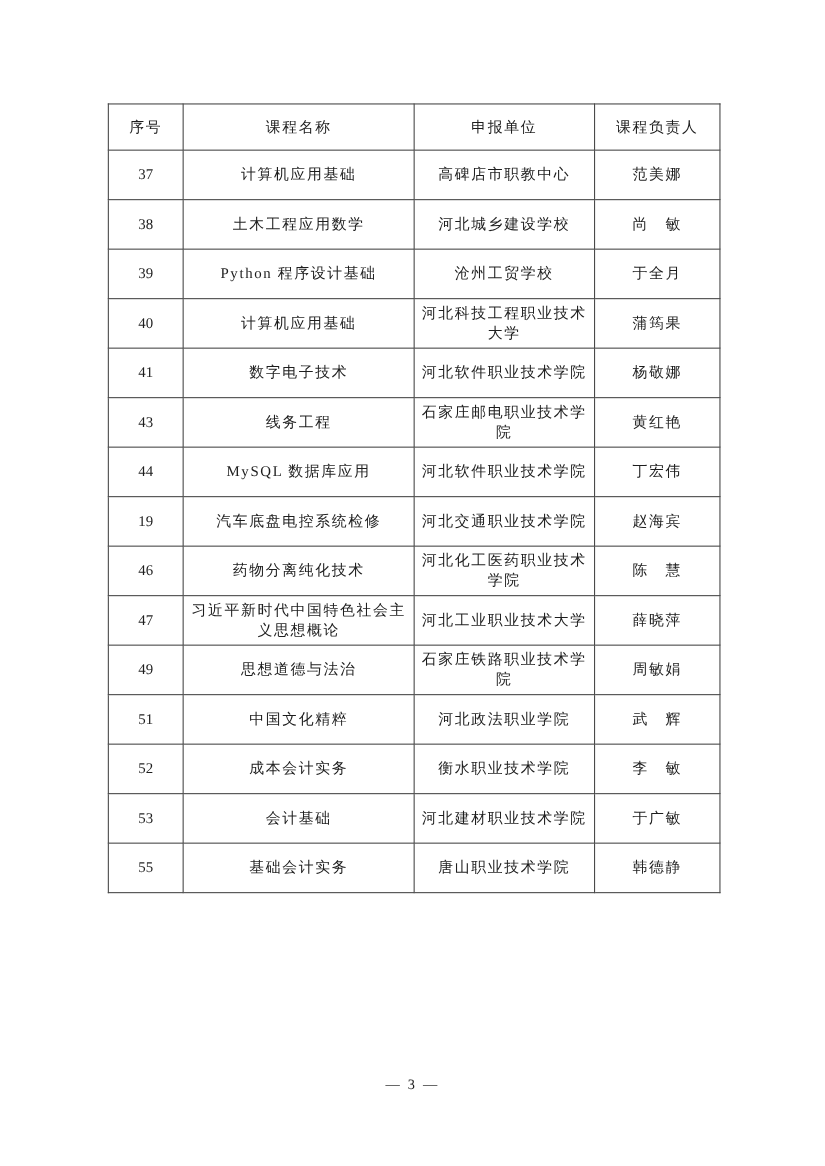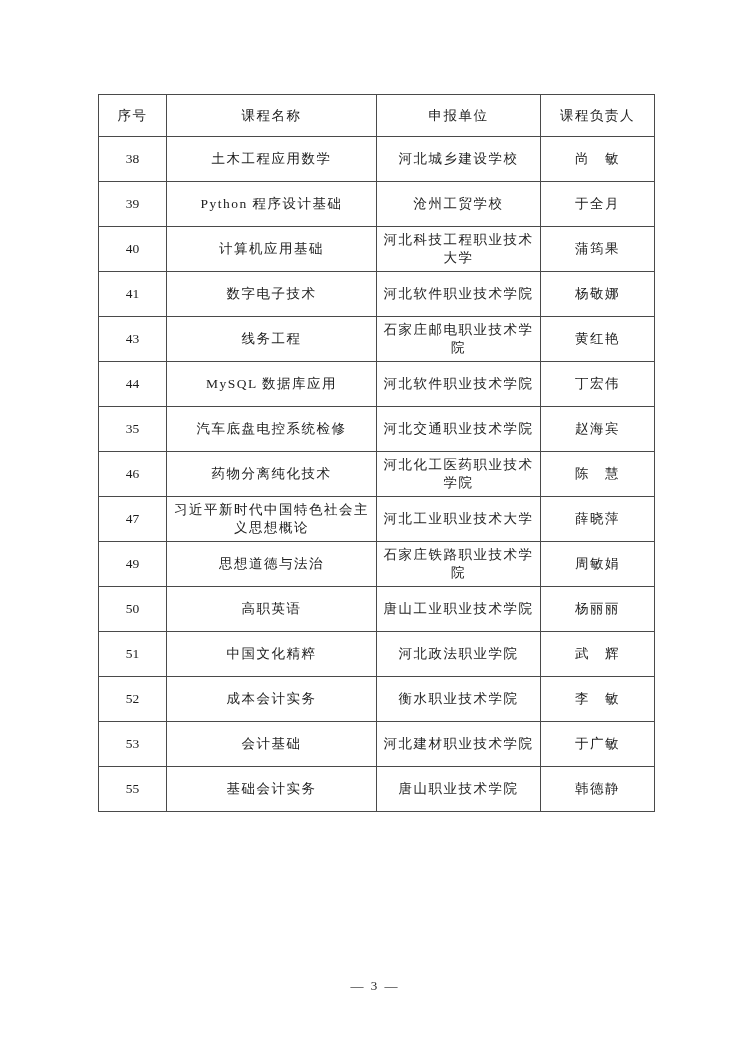--- a/index.html
+++ b/index.html
@@ -66,20 +66,26 @@
   <thead>
     <tr>
       <th>序号</th>
       <th>课程名称</th>
       <th>申报单位</th>
       <th>课程负责人</th>
     </tr>
   </thead>
   <tbody id="table-body">
       <tr>
+        <td class="num-cell">37</td>
+        <td>计算机应用基础</td>
+        <td>高碑店市职教中心</td>
+        <td>范美娜</td>
+      </tr>
+      <tr>
         <td class="num-cell">38</td>
         <td>土木工程应用数学</td>
         <td>河北城乡建设学校</td>
         <td>尚　敏</td>
       </tr>
       <tr>
         <td class="num-cell">39</td>
         <td>Python 程序设计基础</td>
         <td>沧州工贸学校</td>
         <td>于全月</td>
@@ -102,21 +108,21 @@
         <td>石家庄邮电职业技术学院</td>
         <td>黄红艳</td>
       </tr>
       <tr>
         <td class="num-cell">44</td>
         <td>MySQL 数据库应用</td>
         <td>河北软件职业技术学院</td>
         <td>丁宏伟</td>
       </tr>
       <tr>
-        <td class="num-cell">35</td>
+        <td class="num-cell">19</td>
         <td>汽车底盘电控系统检修</td>
         <td>河北交通职业技术学院</td>
         <td>赵海宾</td>
       </tr>
       <tr>
         <td class="num-cell">46</td>
         <td>药物分离纯化技术</td>
         <td>河北化工医药职业技术学院</td>
         <td>陈　慧</td>
       </tr>
@@ -124,26 +130,20 @@
         <td class="num-cell">47</td>
         <td>习近平新时代中国特色社会主义思想概论</td>
         <td>河北工业职业技术大学</td>
         <td>薛晓萍</td>
       </tr>
       <tr>
         <td class="num-cell">49</td>
         <td>思想道德与法治</td>
         <td>石家庄铁路职业技术学院</td>
         <td>周敏娟</td>
-      </tr>
-      <tr>
-        <td class="num-cell">50</td>
-        <td>高职英语</td>
-        <td>唐山工业职业技术学院</td>
-        <td>杨丽丽</td>
       </tr>
       <tr>
         <td class="num-cell">51</td>
         <td>中国文化精粹</td>
         <td>河北政法职业学院</td>
         <td>武　辉</td>
       </tr>
       <tr>
         <td class="num-cell">52</td>
         <td>成本会计实务</td>

